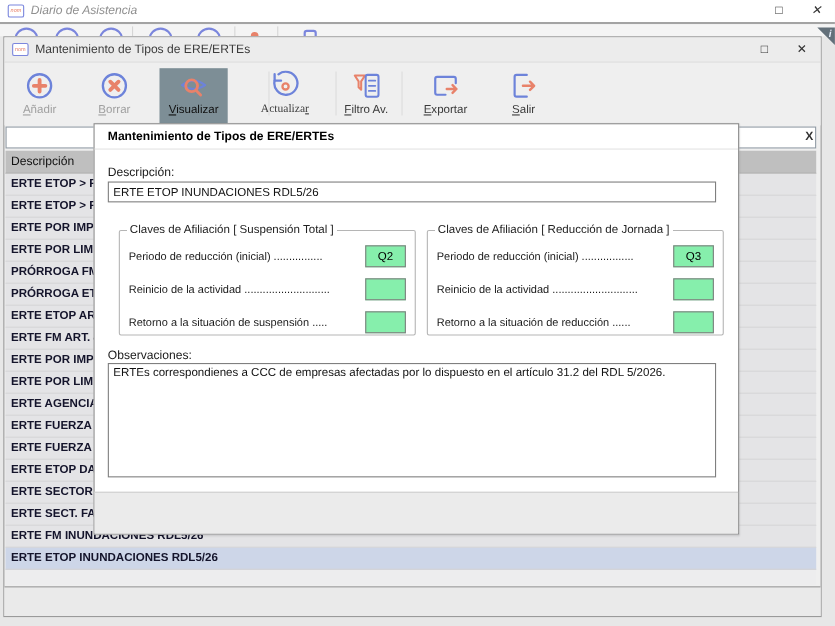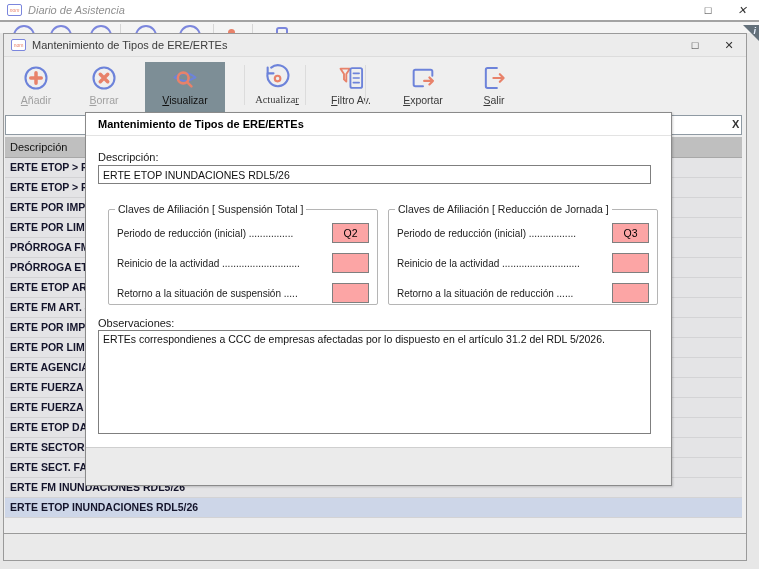--- a/index.html
+++ b/index.html
@@ -74,21 +74,21 @@
   #descripcion-label { left:12px; top:38px; }
   #descripcion-input { left:12px; top:52px; width:553px; height:19px; }
   fieldset { position:absolute; top:90px; width:270px; height:102px;
     border:1px solid #b5b5b5; border-radius:2px; }
   fieldset legend { font-size:10.5px; color:#222; margin-left:6px; padding:0 3px; }
   #group-suspension { left:22px; }
   #group-reduccion { left:302px; }
   .field { position:absolute; left:8px; right:8px; height:20px; display:flex;
     align-items:center; justify-content:space-between; }
   .f-label { font-size:10px; color:#1a1a1a; white-space:nowrap; overflow:hidden; }
-  .f-input { width:37px; height:20px; background:#fca5a5; border:1px solid #7f7f7f;
+  .f-input { width:37px; height:20px; background:#86efac; border:1px solid #7f7f7f;
     font-size:10.5px; text-align:center; font-family:"Liberation Sans",sans-serif; flex:none; }
   #observaciones-label { left:12px; top:204px; }
   #observaciones-input { position:absolute; left:12px; top:217px; width:553px; height:104px;
     background:#fff; border:1px solid #7f7f7f; font-size:10.5px; color:#111;
     font-family:"Liberation Sans",sans-serif; padding:2px 4px; resize:none; }
   #dialog-footer { position:absolute; left:0; top:334px; width:585px; height:38px;
     background:#ebebeb; border-top:1px solid #cfcfcf; }
 </style>
 </head>
 <body>
@@ -143,21 +143,21 @@
       </div>
       <div class="tb-btn disabled" style="margin-left: 0px;">
         <div class="tb-icon">
           <svg width="30" height="28" viewBox="0 0 24 24" fill="none">
             <circle cx="12" cy="12" r="9" stroke="#6d83da" stroke-width="1.8"></circle>
             <path d="M8.8 8.8l6.4 6.4M15.2 8.8l-6.4 6.4" stroke="#e8826a" stroke-width="3" stroke-linecap="round"></path>
           </svg>
         </div>
         <span class="tb-label"><span class="mn">B</span>orrar</span>
       </div>
-      <div class="tb-btn selected" style="margin-left: 1px; width: 80px;">
+      <div class="tb-btn selected" style="margin-left: 1px; width: 62px;">
         <div class="tb-icon">
           <svg width="32" height="28" viewBox="0 0 24 24" fill="none">
             <path d="M3 11.5Q12 4.5 21 11.5Q12 17.5 3 11.5Z" stroke="#6d83da" stroke-width="1.7" stroke-linejoin="round"></path>
             <circle cx="10.5" cy="12" r="4.6" stroke="#e8826a" stroke-width="2.2"></circle>
             <path d="M13.8 15.5L17.5 19.2" stroke="#e8826a" stroke-width="2.2" stroke-linecap="round"></path>
           </svg>
         </div>
         <span class="tb-label"><span class="mn">V</span>isualizar</span>
       </div>
       <div class="tb-btn " style="margin-left: 12px; font-family: Liberation Serif, serif;">

